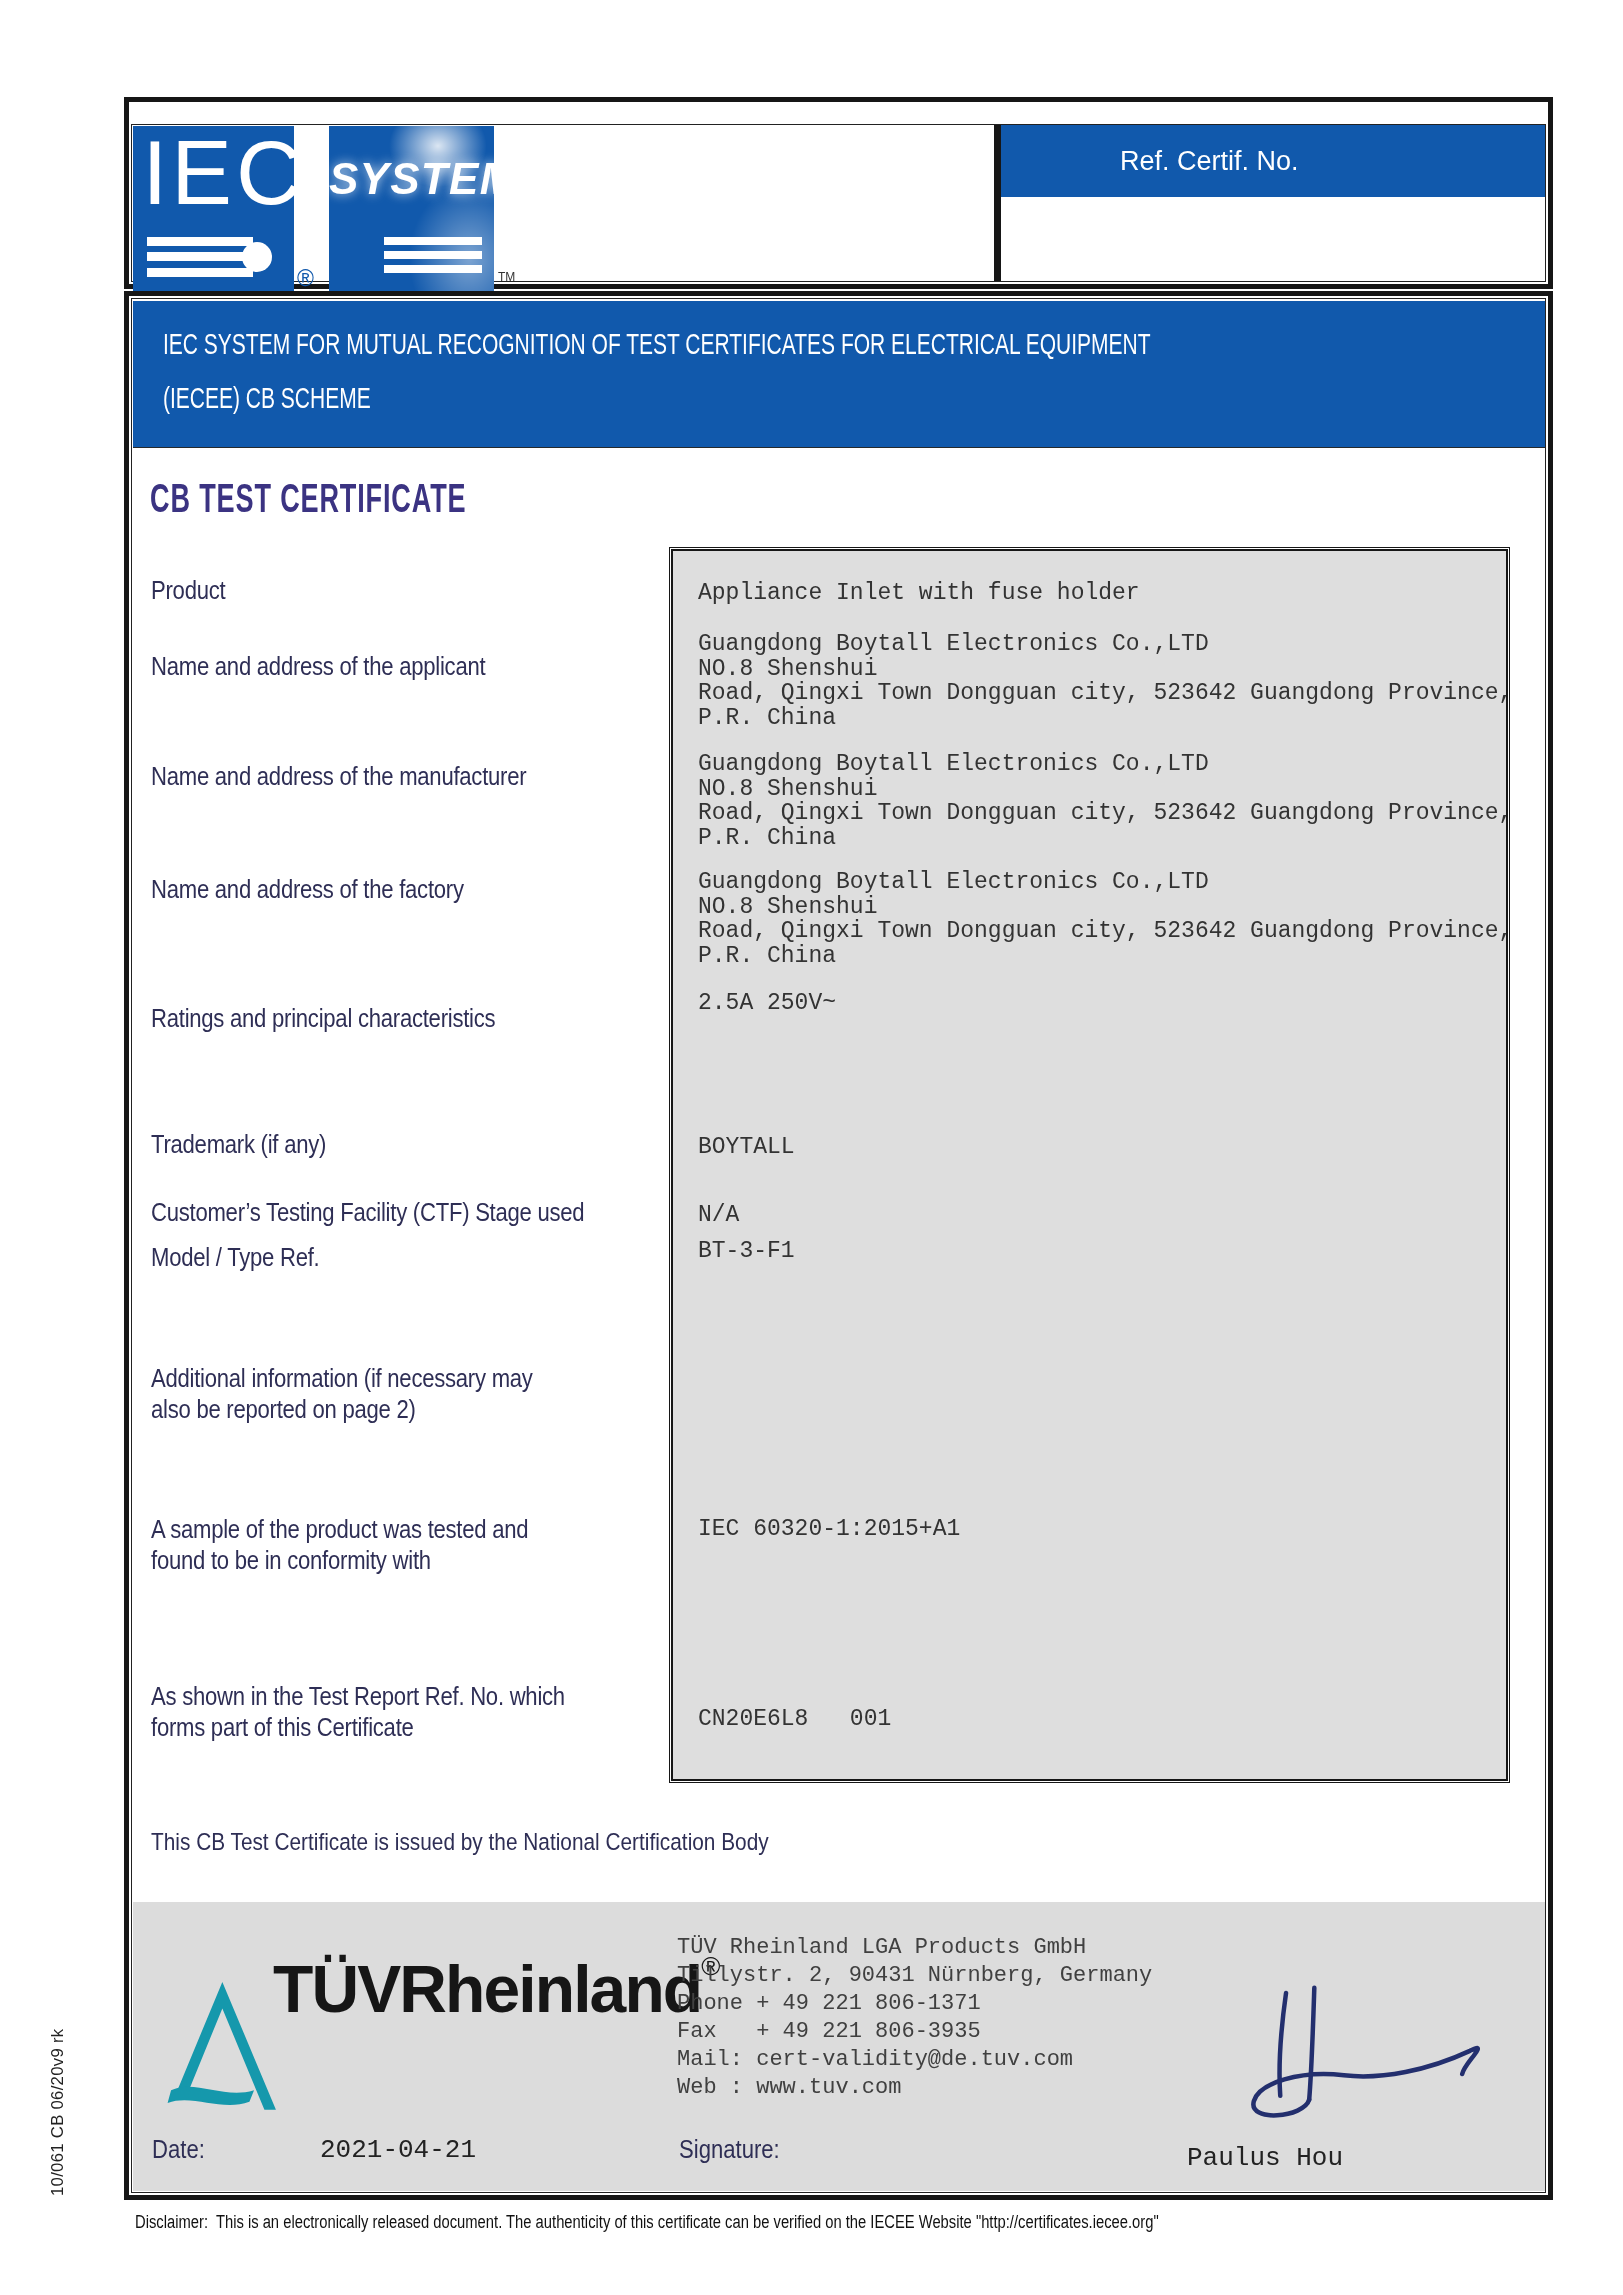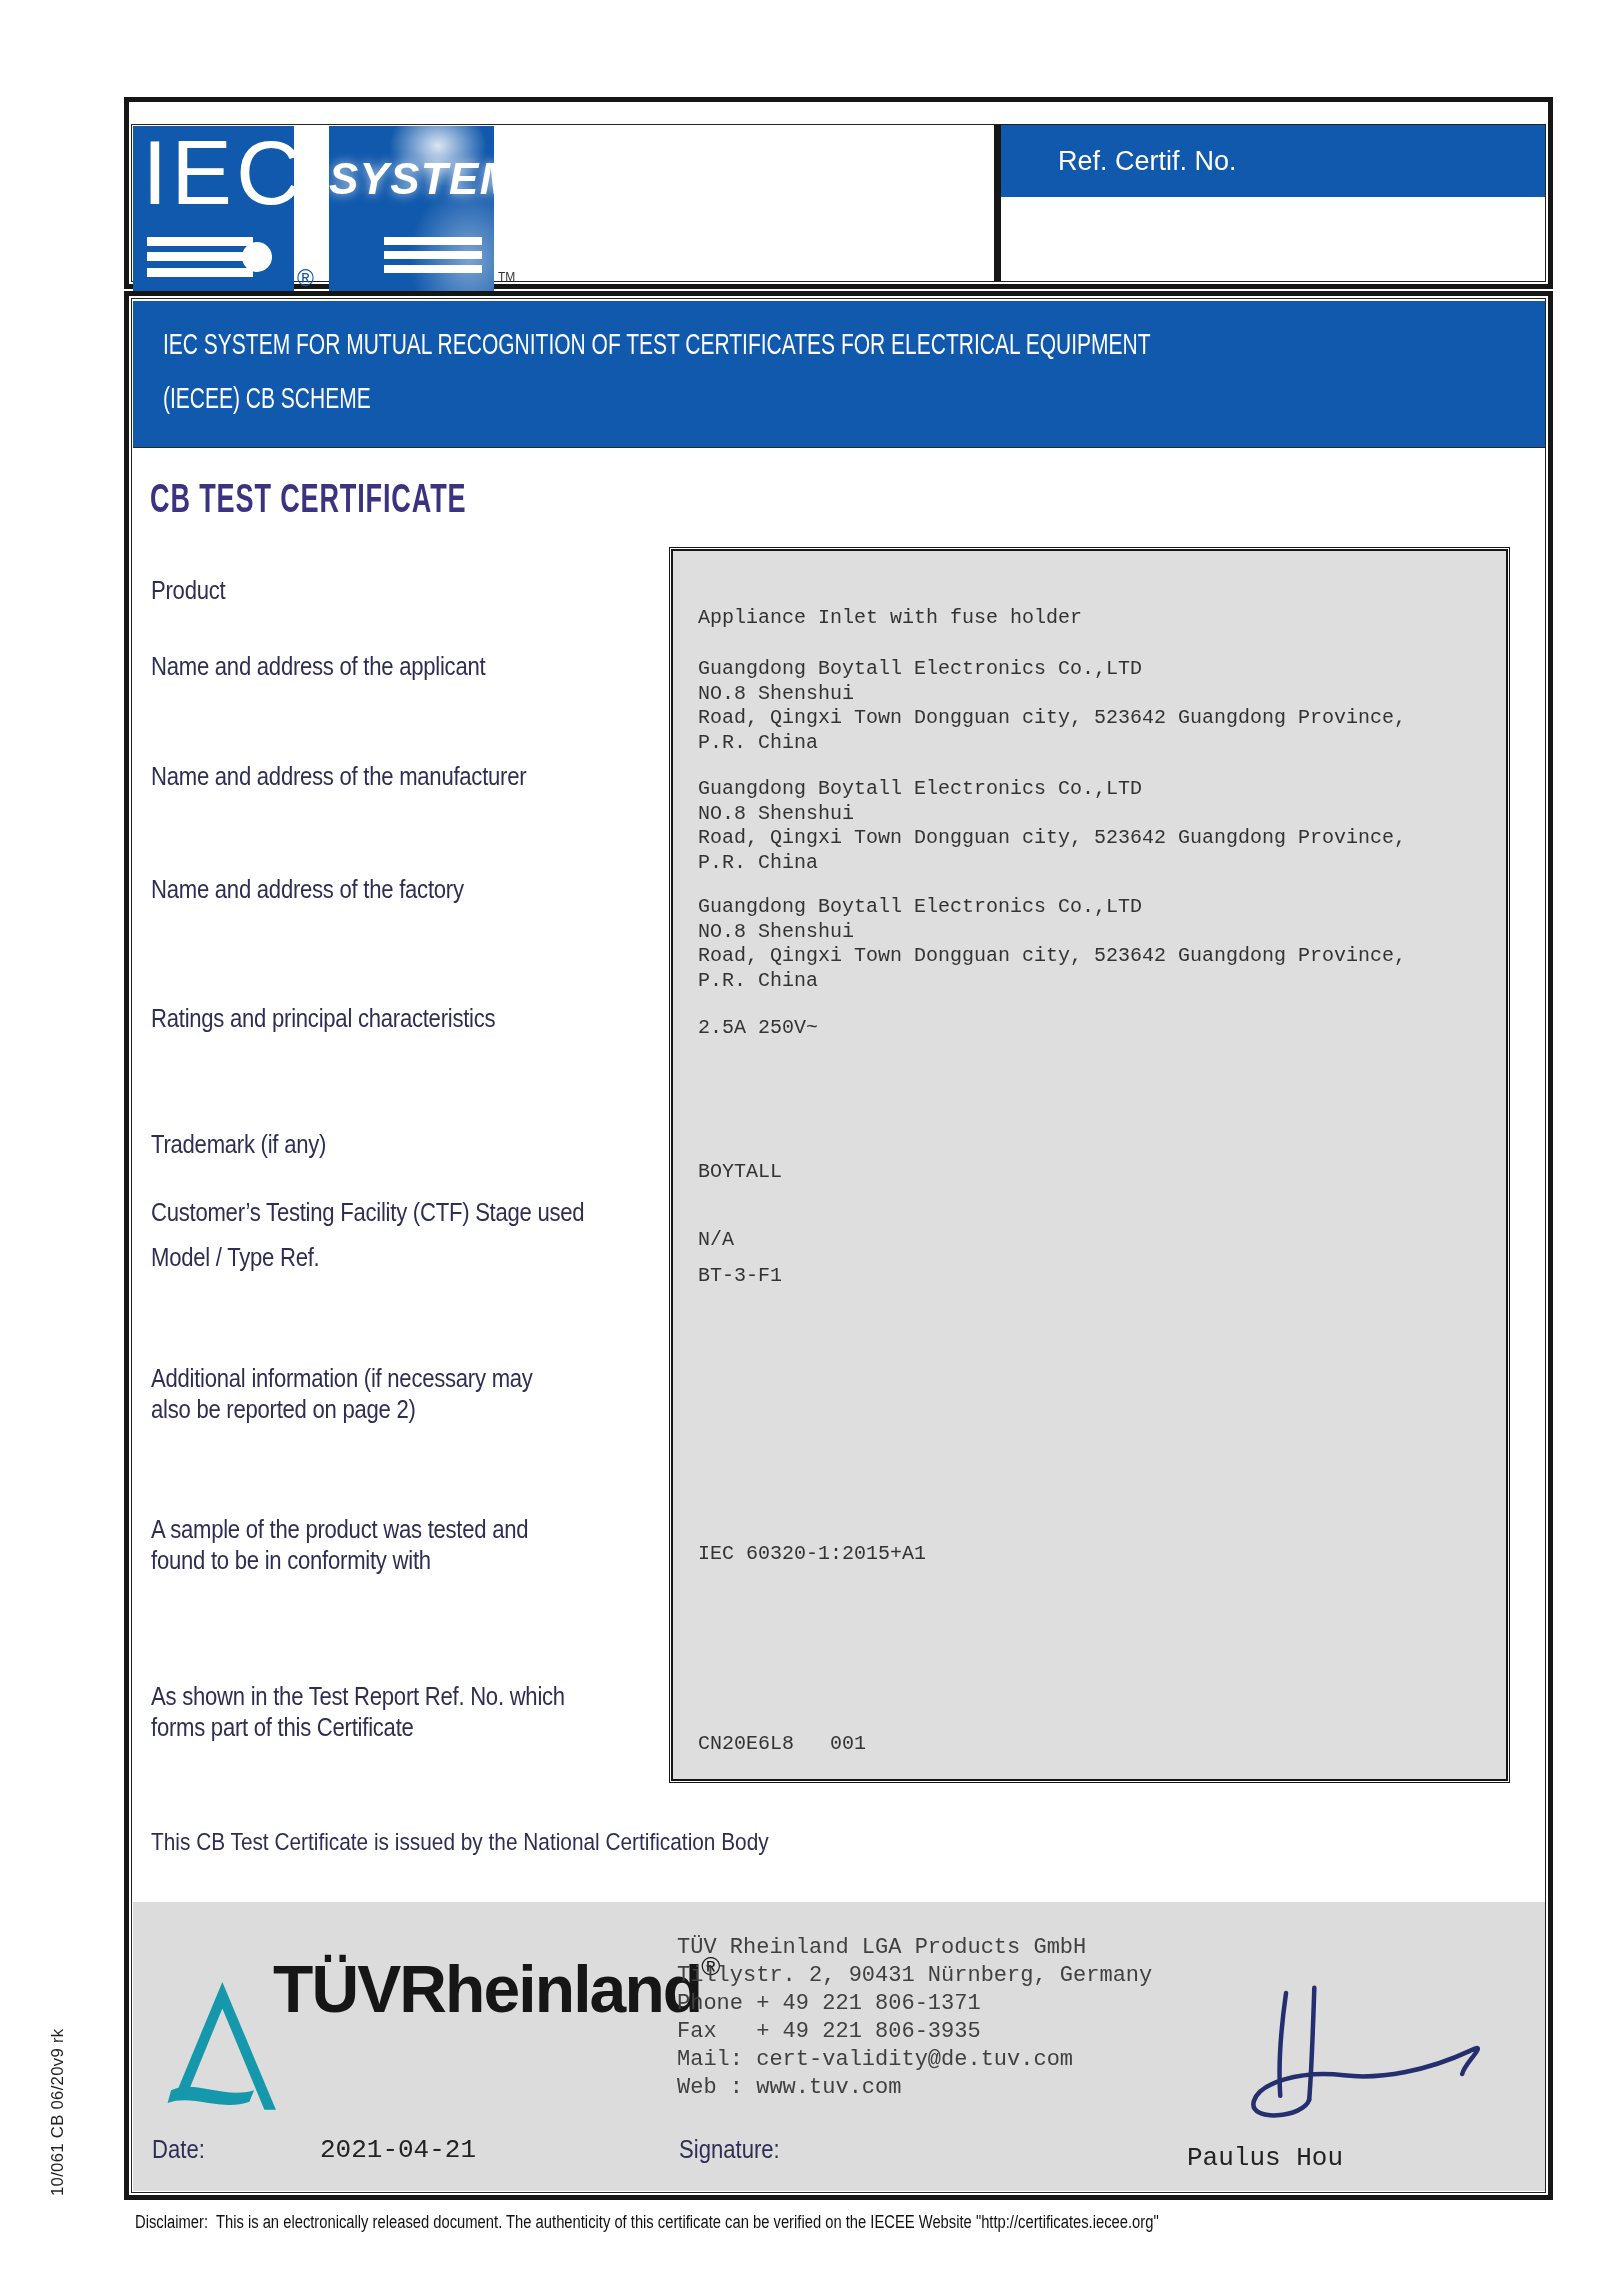--- a/index.html
+++ b/index.html
@@ -26,21 +26,21 @@
   .reg-mark{position:absolute;left:165px;top:140px;font-size:23px;color:var(--blue);}
   .iecee-sq{position:absolute;left:197px;top:1.3px;width:165px;height:166px;
     background:radial-gradient(84px 71px at 66% 12%,rgba(255,255,255,.85),rgba(255,255,255,0) 58%),
                radial-gradient(97px 122px at 85% 80%,rgba(255,255,255,.45),rgba(255,255,255,0) 62%),
                var(--blue);}
   .iecee-word{position:absolute;left:0;top:28px;width:100%;text-align:center;font-size:44px;font-weight:bold;
     font-style:italic;color:#fff;letter-spacing:1.3px;text-shadow:0 0 10.3px rgba(255,255,255,.75);}
   .iecee-bar{position:absolute;left:55px;width:98px;height:7.7px;background:#fff;}
   .tm-mark{position:absolute;left:366px;top:145px;font-size:12px;color:#333;}
   .cell-ref{flex:1;position:relative;background:#fff;}
-  .ref-head{height:72px;background:var(--blue);color:#fff;font-size:27px;line-height:72px;padding-left:57px;}
+  .ref-head{height:72px;background:var(--blue);color:#fff;font-size:27px;line-height:72px;padding-left:119px;}
   .ref-value{margin-top:30px;padding-left:115px;font-family:"Liberation Mono","DejaVu Sans Mono",monospace;
     font-size:27px;color:#222;white-space:pre;}
 
   
   .main-frame{position:absolute;left:124px;top:291px;width:1429px;height:1909px;
     border:5.1px solid var(--ink);box-sizing:border-box;}
   .main-liner{position:absolute;inset:1.9px;border:1.3px solid #222;}
 
   .banner{position:absolute;left:133px;top:301px;width:1412px;height:147px;background:var(--blue);
     border-bottom:1.3px solid #26292c;box-sizing:border-box;}
@@ -51,21 +51,21 @@
 
   .title{position:absolute;left:150px;top:475px;font-size:41px;font-weight:bold;color:var(--title);
     transform:scaleX(0.66);transform-origin:0 0;white-space:pre;letter-spacing:1.3px;}
 
   .graybox{position:absolute;left:671px;top:549px;width:837px;height:1232px;background:var(--paper-gray);
     border:2.6px solid var(--ink);outline:1.3px solid var(--ink);outline-offset:1.3px;box-sizing:border-box;}
 
   .lbl{position:absolute;left:151px;font-size:26px;line-height:31px;color:var(--navy);
     transform:scaleX(0.85);transform-origin:0 0;white-space:pre;letter-spacing:-0.3px;}
   .val{position:absolute;left:698px;font-family:"Liberation Mono","DejaVu Sans Mono",monospace;
-    font-size:20px;line-height:24.5px;color:var(--value);white-space:pre-wrap;margin-top:25px;}
+    font-size:23px;line-height:24.5px;color:var(--value);white-space:pre-wrap;}
 
   .issuer{position:absolute;left:151px;top:1828px;font-size:24.5px;color:var(--navy);
     transform:scaleX(0.85);transform-origin:0 0;white-space:pre;}
 
   
   .footer-band{position:absolute;left:133px;top:1902px;width:1412px;height:289px;background:var(--band-gray);}
   .tuv-triangle{position:absolute;left:30px;top:72px;}
   .tuv-word{position:absolute;left:140px;top:49px;font-size:66px;font-weight:bold;color:#161616;
     letter-spacing:-1.9px;white-space:nowrap;}
   .tuv-word sup{font-size:26px;font-weight:normal;vertical-align:37px;letter-spacing:0;}

